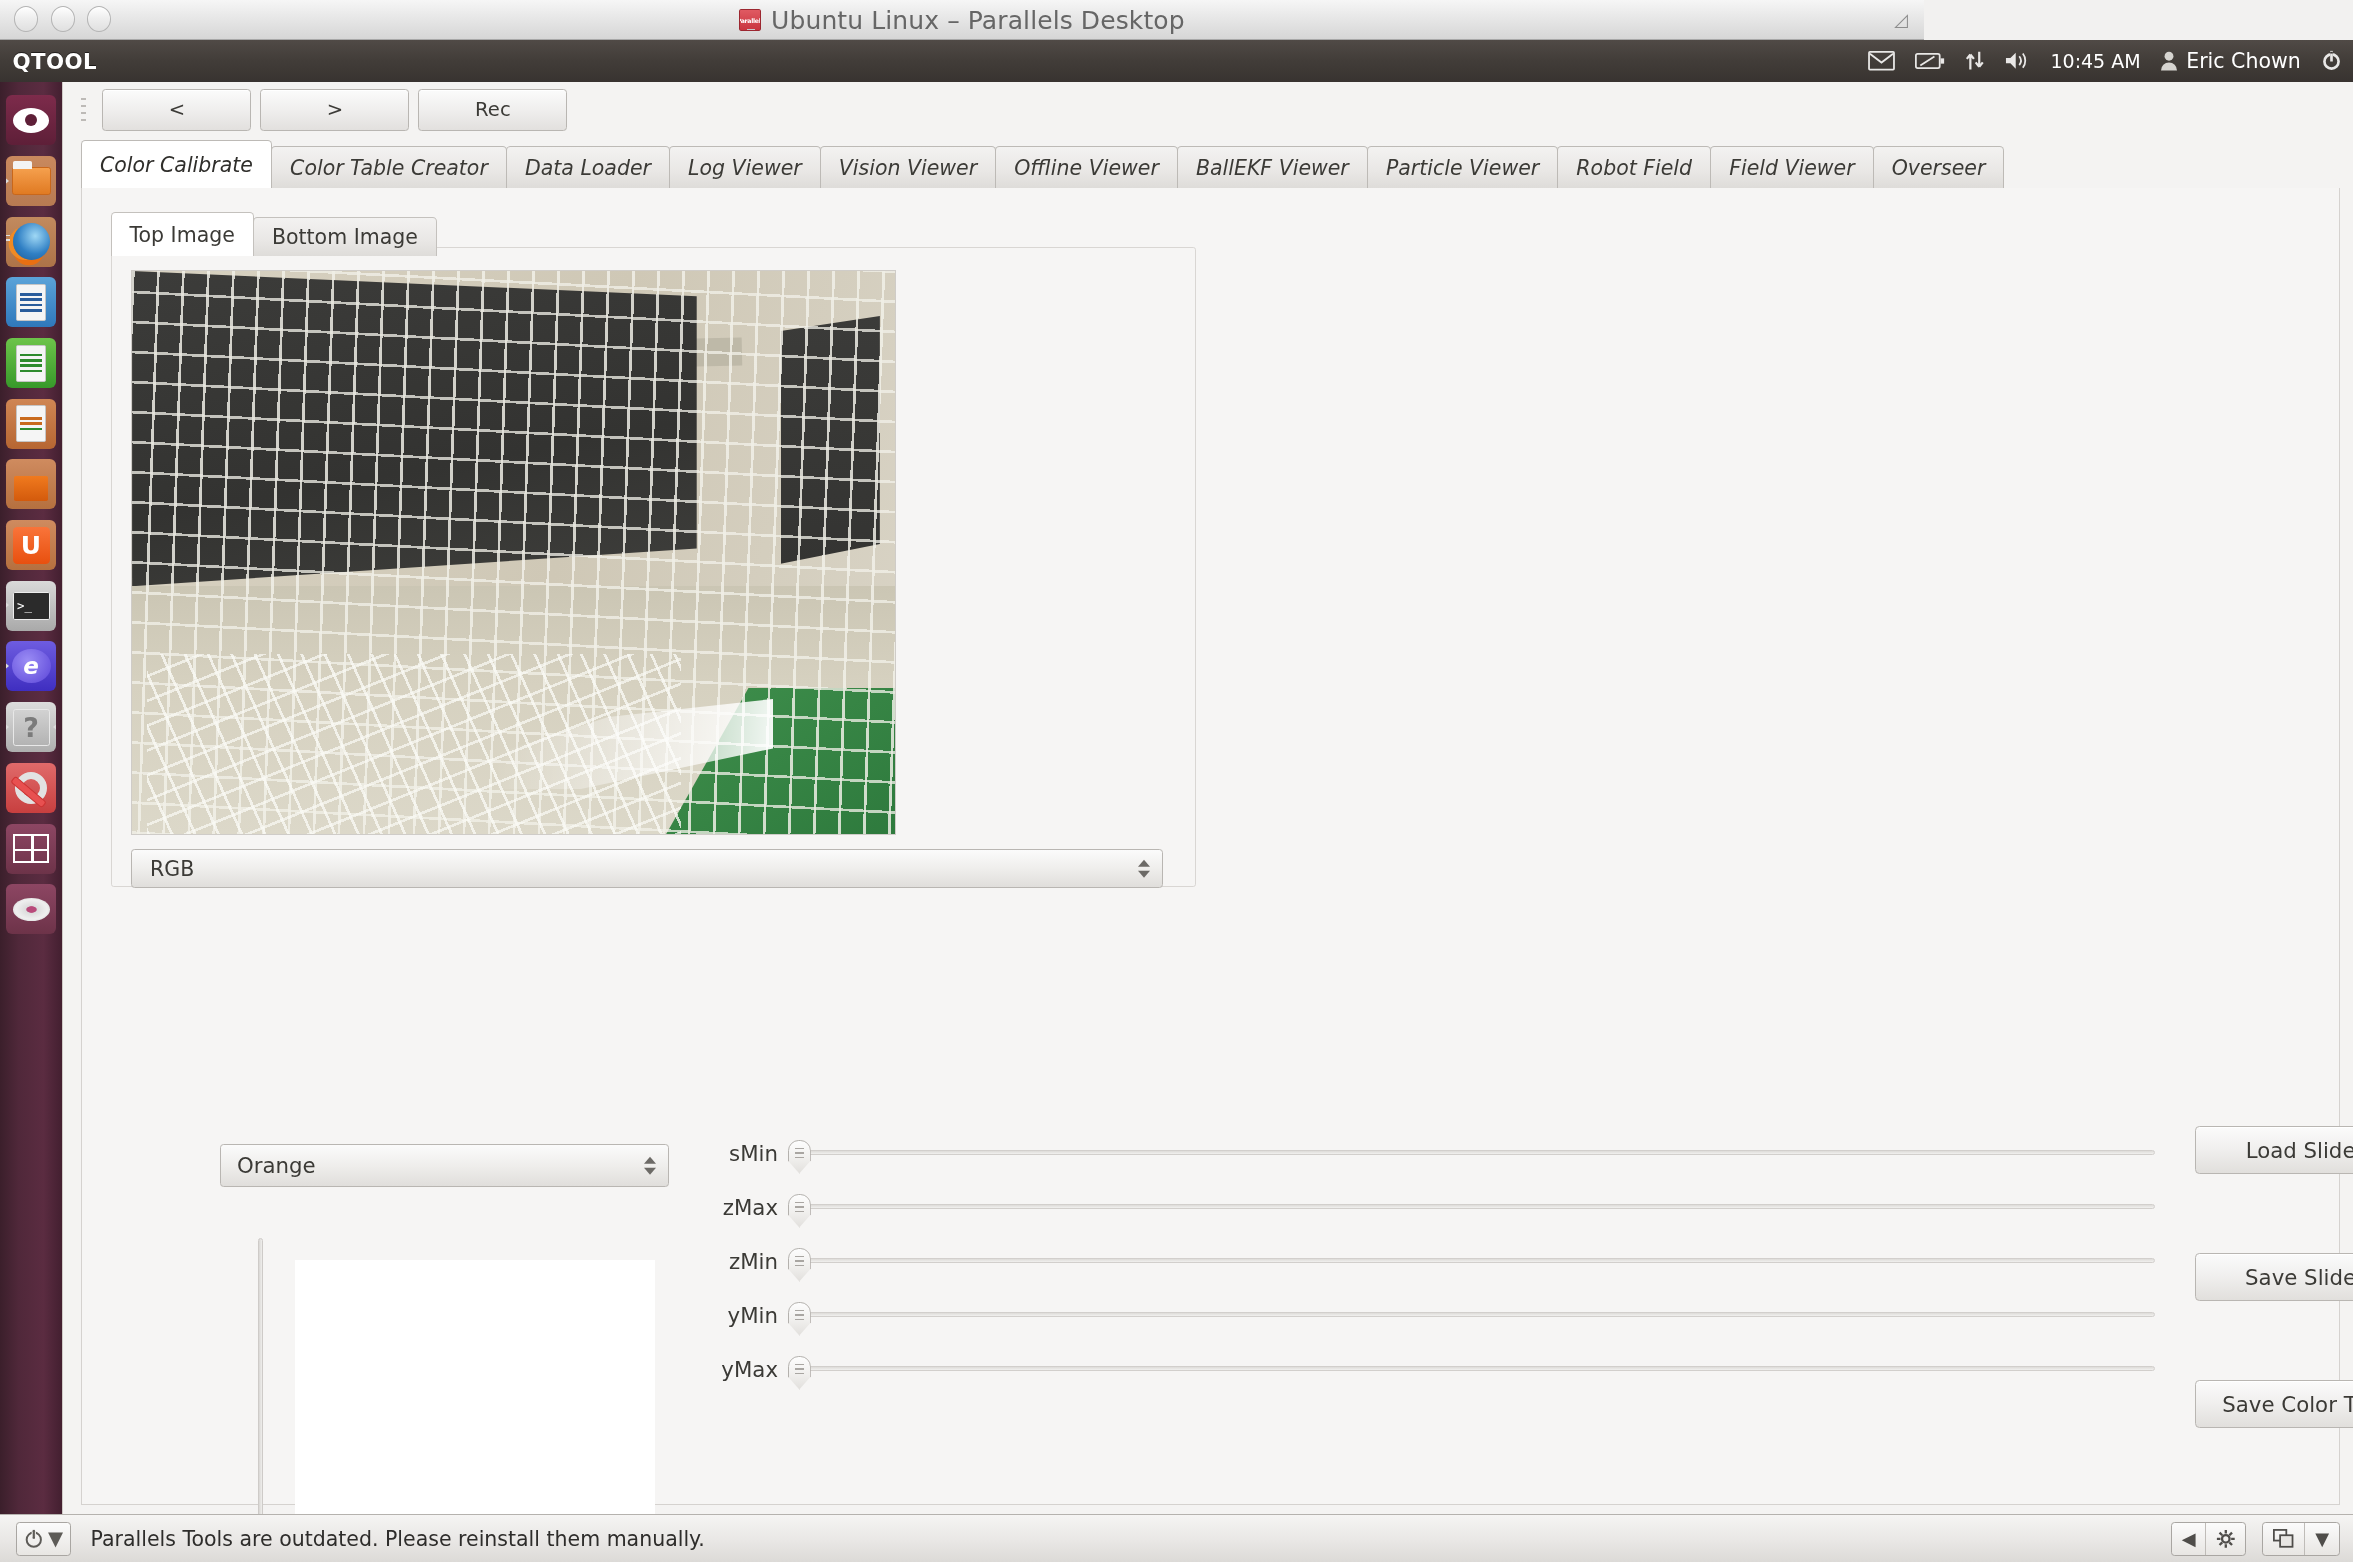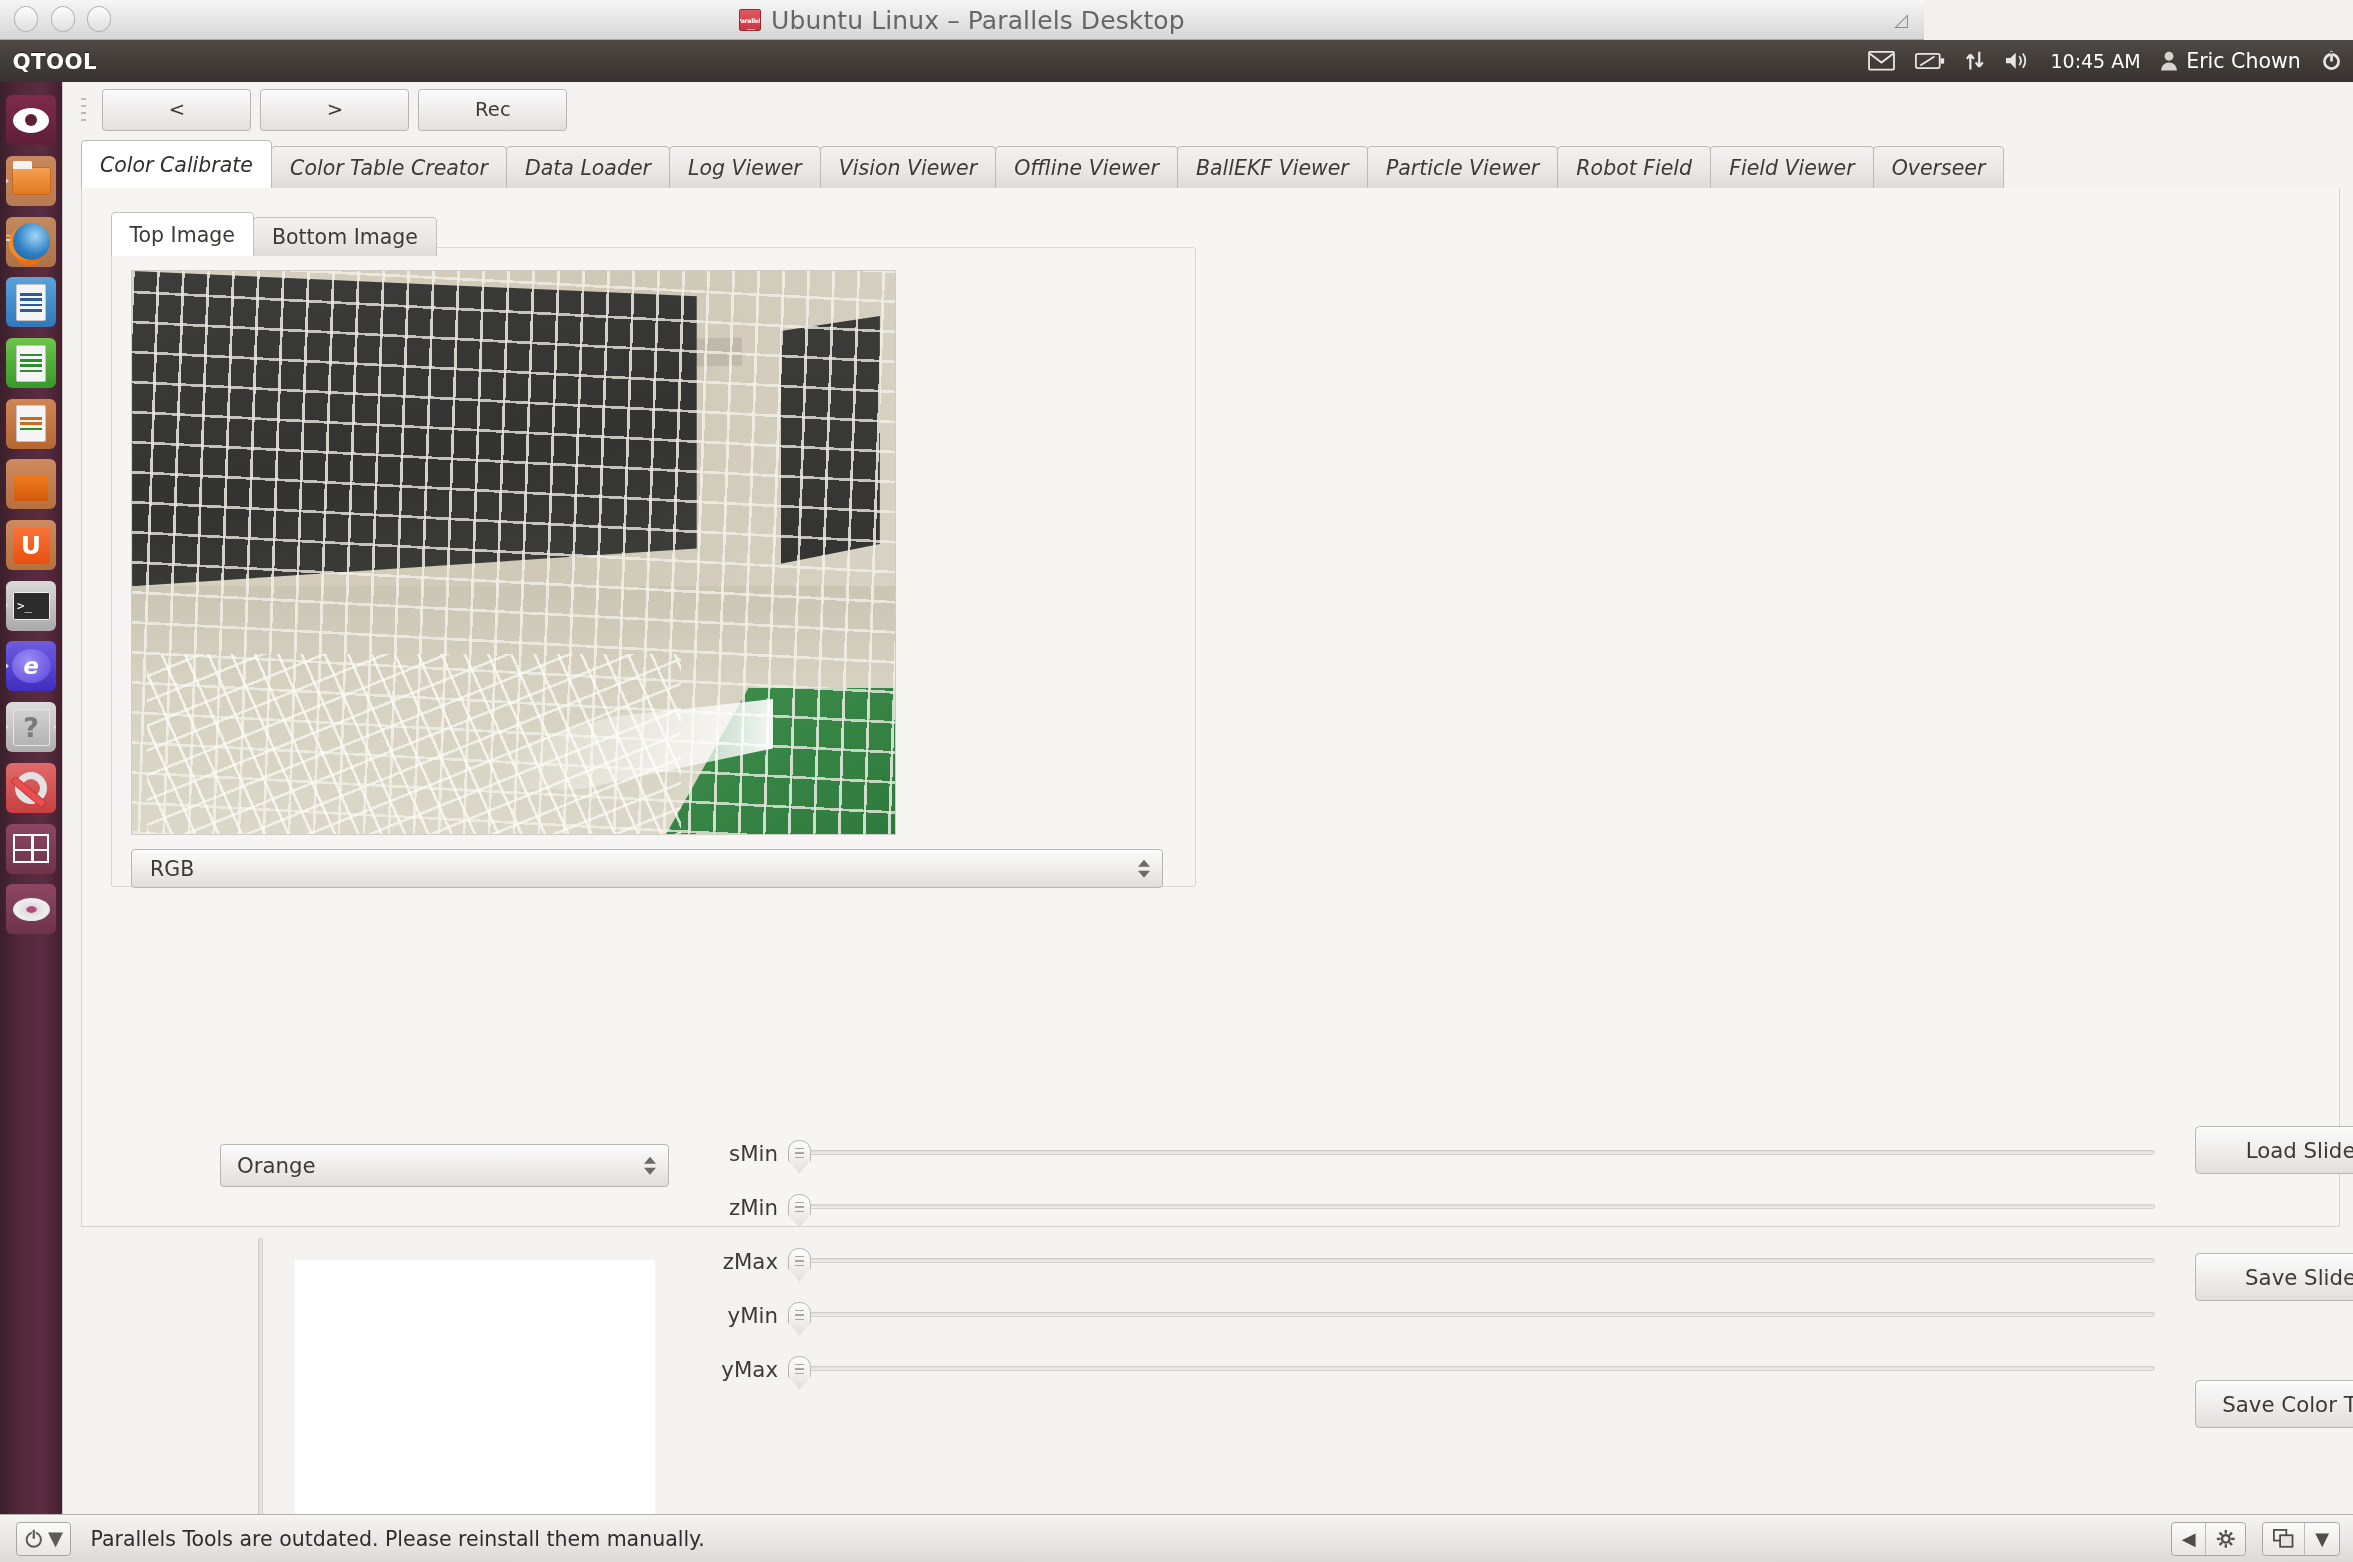--- a/index.html
+++ b/index.html
@@ -220,21 +220,21 @@
     border-radius: 4.4px 4.4px 0 0; margin-right: -0.9px; cursor: default;
     white-space: nowrap;
   }
   .tab.active {
     background: #ffffff; height: 48px; color: #2f2e2b;
     border-color: #bdbab6; position: relative; z-index: 3;
   }
 
   
   .tabpanel {
-    position: absolute; left: 18px; top: 106px; width: 2259px; height: 1039px;
+    position: absolute; left: 18px; top: 106px; width: 2259px; height: 1317px;
     background: #f6f5f4; border: 0.9px solid #d5d2cf; border-top: none; padding-left: 40px;
   }
 
   
   .imagegroup {
     position: absolute; left: 28.5px; top: 59px; width: 1085px; height: 640px;
     border: 0.9px solid #d9d6d3; background: #f6f5f4; border-radius: 2.7px;
   }
   .subtabstrip {
     position: absolute; left: 28.5px; top: 24px; display: flex; align-items: flex-end; z-index: 5;
@@ -625,32 +625,32 @@
         <span class="slider-track-wrap">
           <span class="slider-groove"></span>
           <span class="slider-handle">
               <i></i>
               <i></i>
               <i></i>
             </span>
         </span>
       </div>
       <div class="slider-row">
-        <span class="slider-label">zMin</span>
+        <span class="slider-label">zMax</span>
         <span class="slider-track-wrap">
           <span class="slider-groove"></span>
           <span class="slider-handle">
               <i></i>
               <i></i>
               <i></i>
             </span>
         </span>
       </div>
       <div class="slider-row">
-        <span class="slider-label">zMax</span>
+        <span class="slider-label">zMin</span>
         <span class="slider-track-wrap">
           <span class="slider-groove"></span>
           <span class="slider-handle">
               <i></i>
               <i></i>
               <i></i>
             </span>
         </span>
       </div>
       <div class="slider-row">

